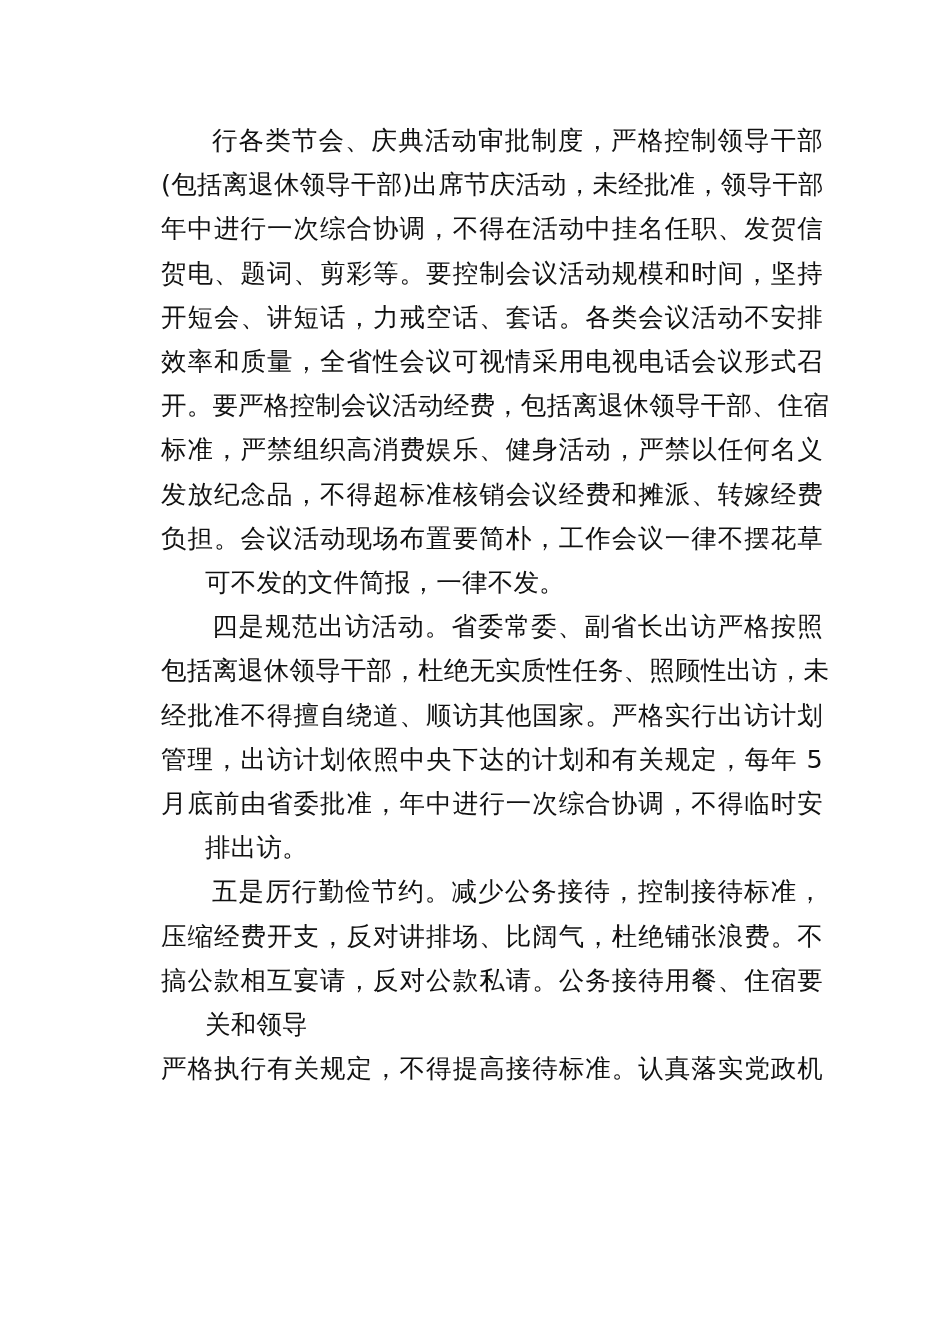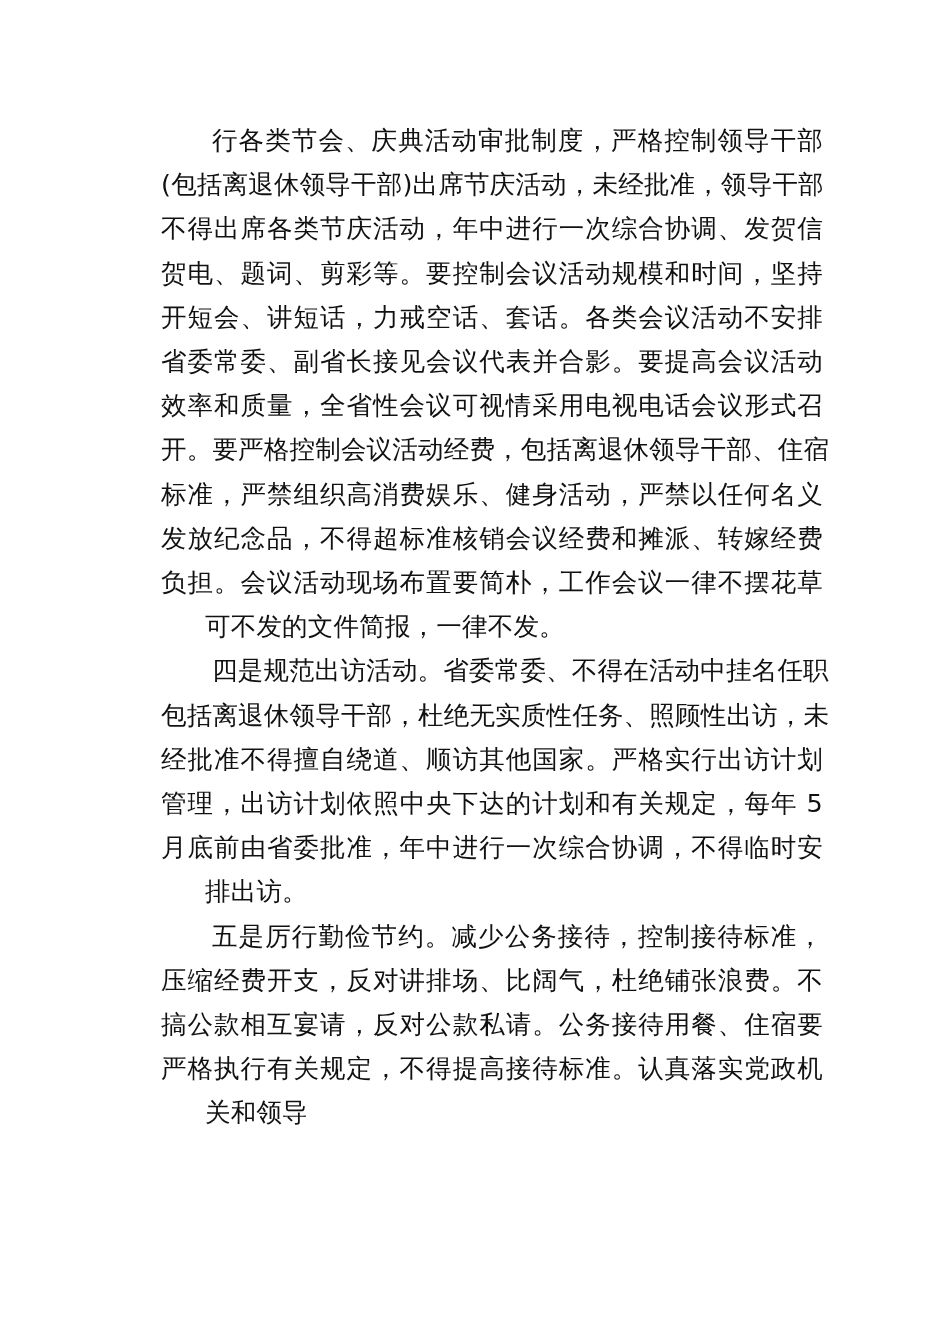--- a/index.html
+++ b/index.html
@@ -21,43 +21,42 @@
   </style>
 </head>
 <body>
 
 <div class="page">
   <div class="content">
 
     <p>
       <span class="line indent">行各类节会、庆典活动审批制度，严格控制领导干部</span>
       <span class="line">(包括离退休领导干部)出席节庆活动，未经批准，领导干部</span>
-      <span class="line">不得出席各类节庆活动，年中进行一次综合协调、发贺信</span>
+      <span class="line">年中进行一次综合协调，不得在活动中挂名任职、发贺信</span>
       <span class="line">贺电、题词、剪彩等。要控制会议活动规模和时间，坚持</span>
       <span class="line">开短会、讲短话，力戒空话、套话。各类会议活动不安排</span>
-      <span class="line">省委常委、副省长接见会议代表并合影。要提高会议活动</span>
       <span class="line">效率和质量，全省性会议可视情采用电视电话会议形式召</span>
       <span class="line">开。要严格控制会议活动经费，包括离退休领导干部、住宿</span>
       <span class="line">标准，严禁组织高消费娱乐、健身活动，严禁以任何名义</span>
       <span class="line">发放纪念品，不得超标准核销会议经费和摊派、转嫁经费</span>
       <span class="line">负担。会议活动现场布置要简朴，工作会议一律不摆花草</span>
       <span class="line last">可不发的文件简报，一律不发。</span>
     </p>
 
     <p>
-      <span class="line indent">四是规范出访活动。省委常委、不得在活动中挂名任职</span>
+      <span class="line indent">四是规范出访活动。省委常委、副省长出访严格按照</span>
       <span class="line">包括离退休领导干部，杜绝无实质性任务、照顾性出访，未</span>
       <span class="line">经批准不得擅自绕道、顺访其他国家。严格实行出访计划</span>
       <span class="line">管理，出访计划依照中央下达的计划和有关规定，每年 5</span>
       <span class="line">月底前由省委批准，年中进行一次综合协调，不得临时安</span>
       <span class="line last">排出访。</span>
     </p>
 
     <p>
       <span class="line indent">五是厉行勤俭节约。减少公务接待，控制接待标准，</span>
       <span class="line">压缩经费开支，反对讲排场、比阔气，杜绝铺张浪费。不</span>
       <span class="line">搞公款相互宴请，反对公款私请。公务接待用餐、住宿要</span>
+      <span class="line last">关和领导</span>
       <span class="line">严格执行有关规定，不得提高接待标准。认真落实党政机</span>
-      <span class="line last">关和领导</span>
     </p>
 
   </div>
 </div>
 
 </body></html>

